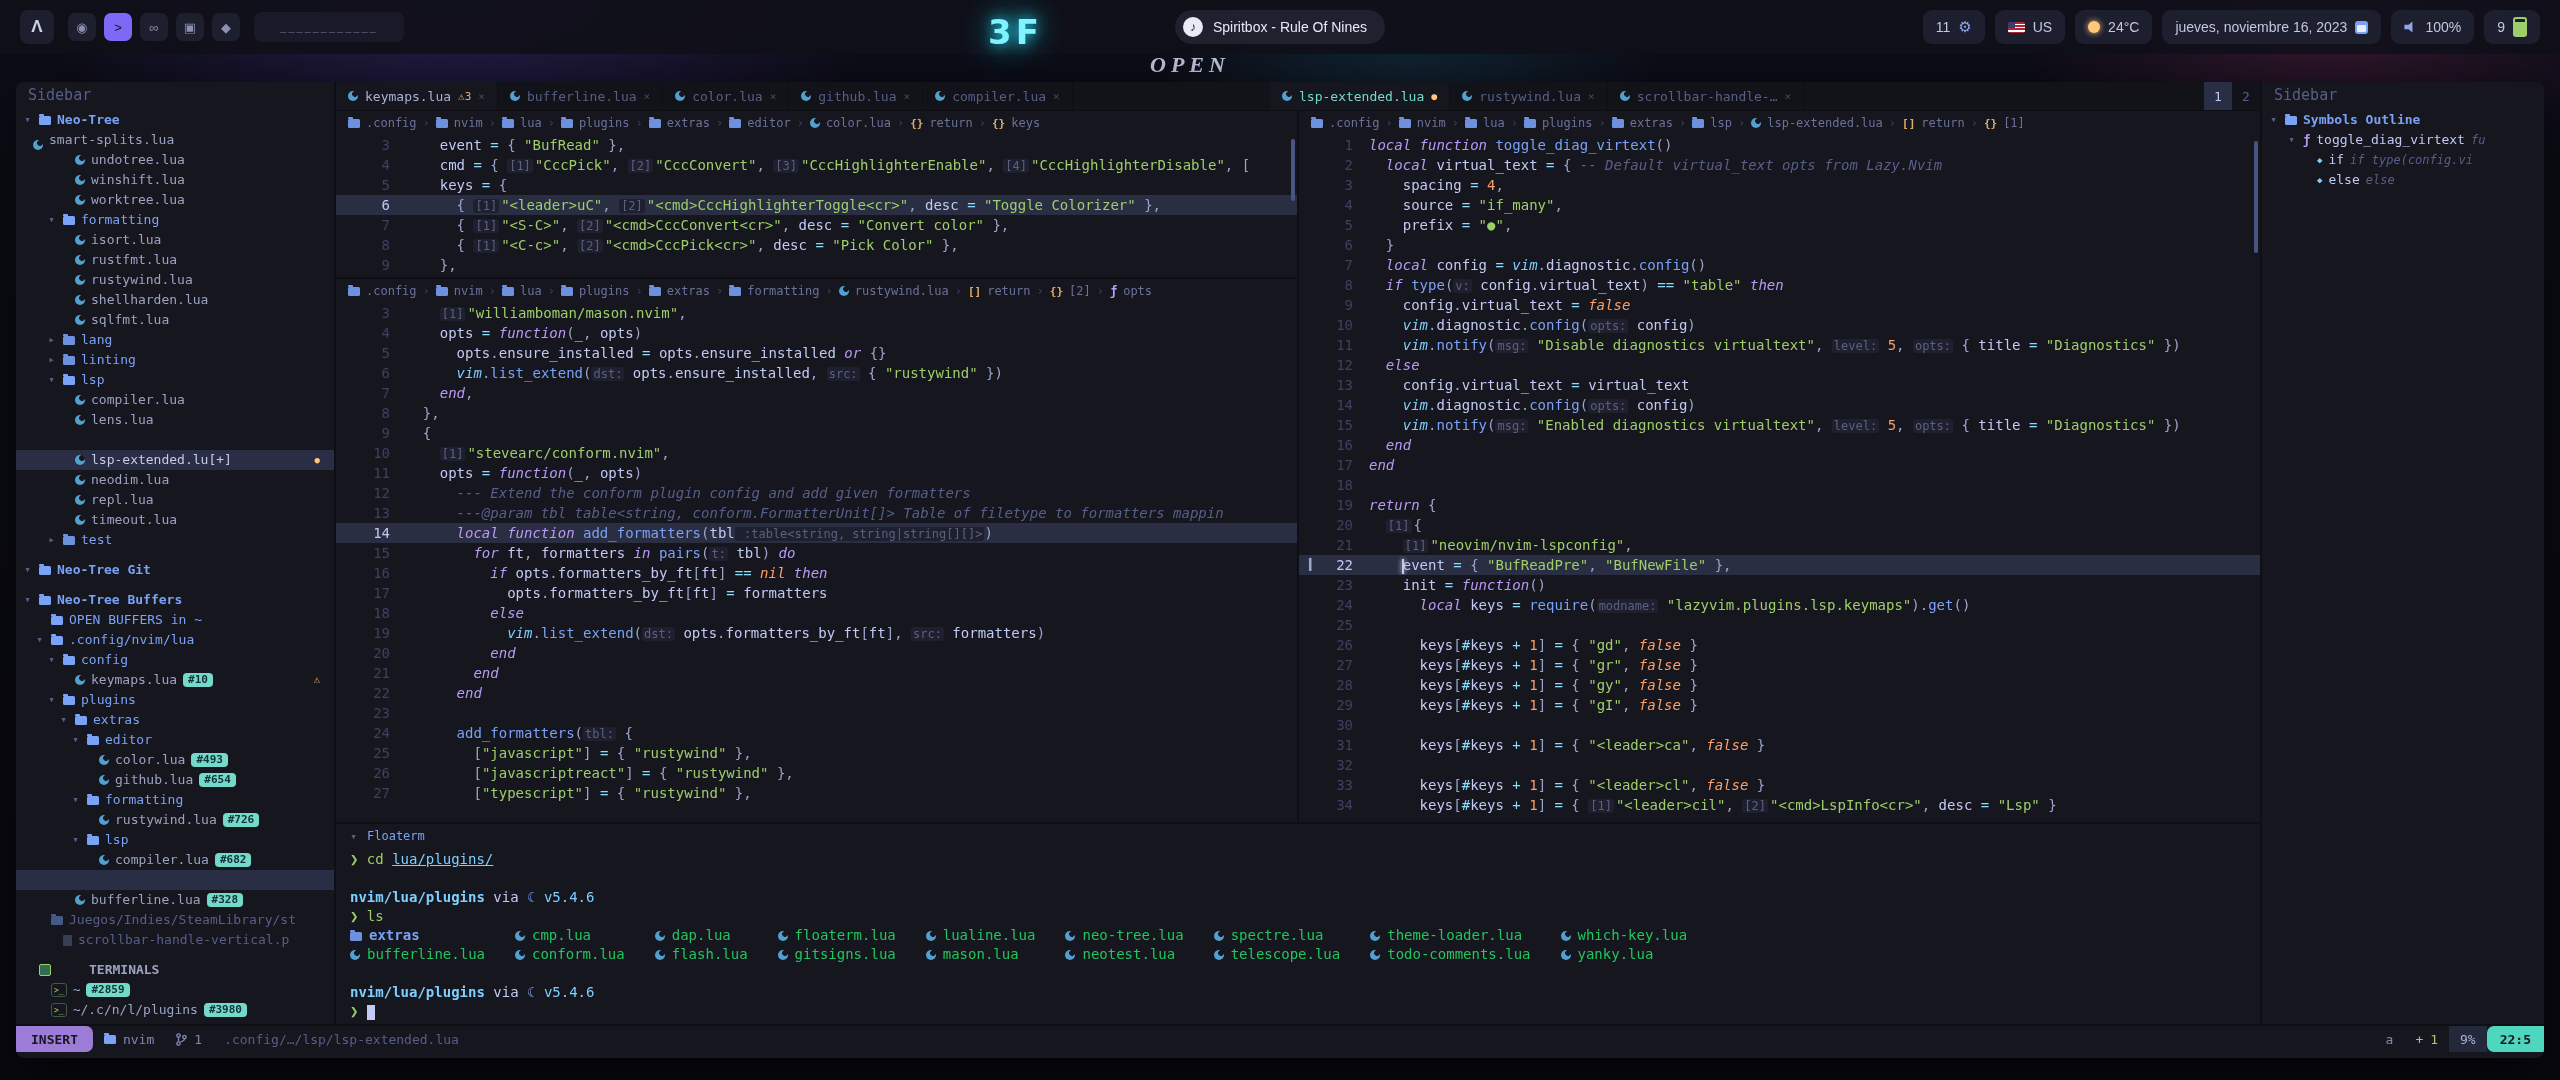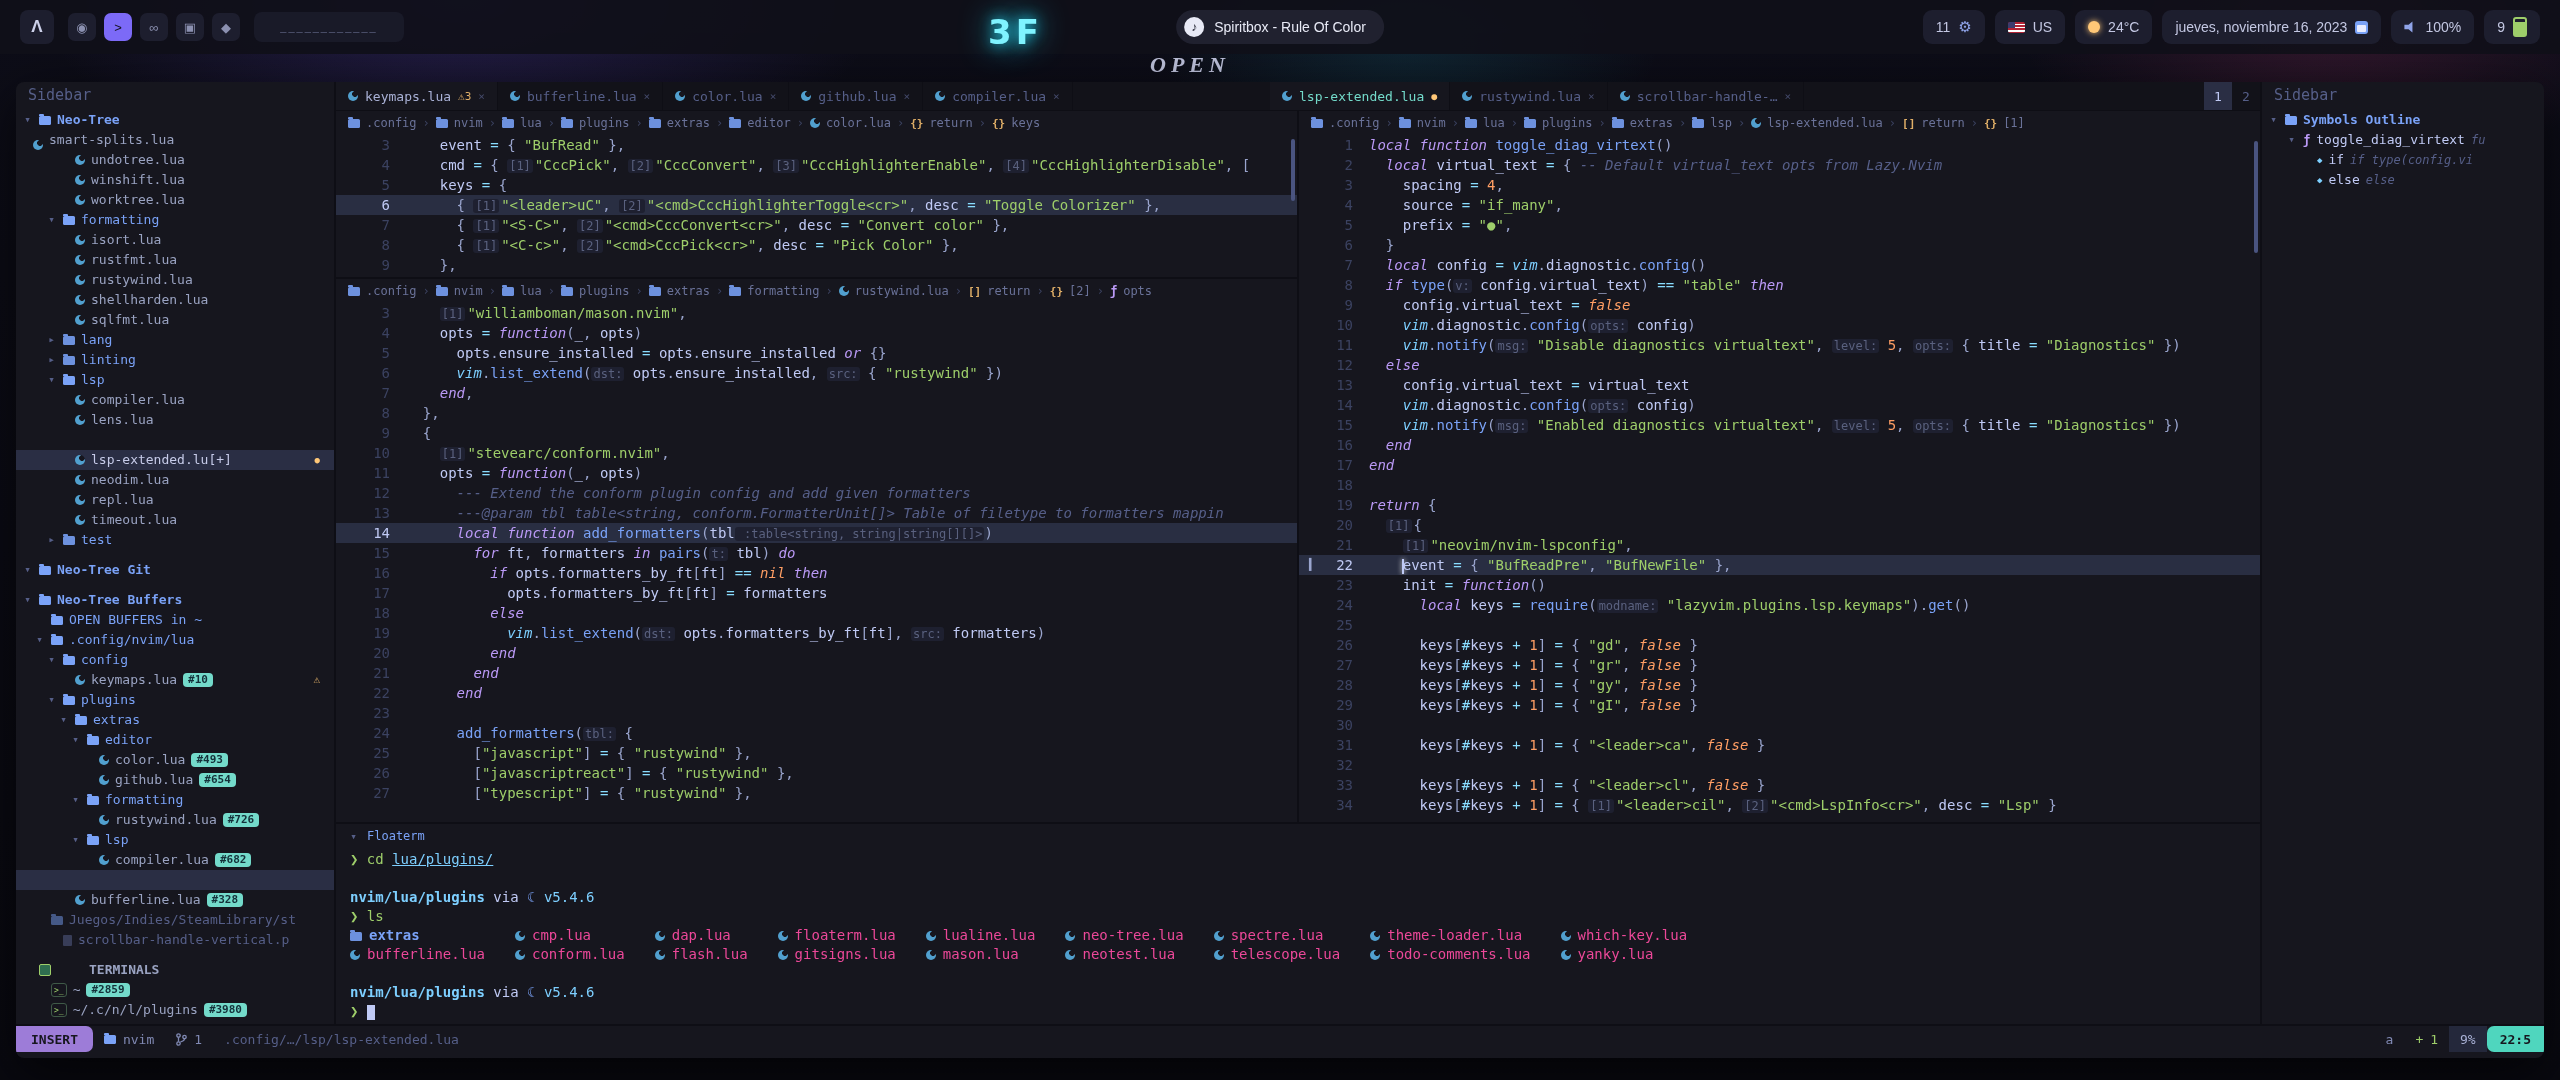--- a/index.html
+++ b/index.html
@@ -122,21 +122,21 @@
   .tt-d{color:#c0caf5;}
   .tt-pr{color:#9ece6a;font-weight:bold;}
   .tt-cmd{color:#9ece6a;}
   .tt-arg{color:#7dcfff;text-decoration:underline;}
   .tt-cy{color:#7dcfff;font-weight:bold;}
   .tt-mo{color:#7aa2f7;}
   .tt-ver{color:#7dcfff;}
   .tt-cur{display:inline-block;width:8px;height:15px;background:#c0caf5;vertical-align:middle;}
   .lsgrid{display:grid;grid-template-columns:repeat(9,max-content);column-gap:30px;}
   .lsitem{display:flex;align-items:center;gap:7px;height:19px;}
-  .lsname{color:#ec4899;}
+  .lsname{color:#22c55e;}
   .lsdirn{color:#7aa2f7;font-weight:bold;}
   
   .orow{height:20px;display:flex;align-items:center;gap:6px;white-space:nowrap;overflow:hidden;}
   .olab{color:#c0caf5;}
   .osfx{color:#565f89;font-style:italic;font-size:12px;overflow:hidden;}
   
   .statusbar{height:26px;flex:none;display:flex;align-items:stretch;background:#16161e;border-top:2px solid #0e0e15;font:13px "DejaVu Sans Mono",monospace;color:#8089b3;}
   .smode{background:#9d7cd8;color:#16161e;font-weight:bold;display:flex;align-items:center;padding:0 15px;border-radius:0 7px 7px 0;}
   .sseg{display:flex;align-items:center;gap:7px;padding:0 11px;}
   .spath{color:#565f89;}
@@ -159,21 +159,21 @@
   <div class="tags" id="tags">
       <span class="tag">◉</span>
       <span class="tag active">&gt;</span>
       <span class="tag">∞</span>
       <span class="tag">▣</span>
       <span class="tag">◆</span>
     </div>
   <div class="tasklist">____________</div>
   <div class="music">
     <span class="note">♪</span>
-    <span>Spiritbox - Rule Of Color</span>
+    <span>Spiritbox - Rule Of Nines</span>
   </div>
   <div class="rightbar">
     <div class="pill">
       <span>11</span>
       <span class="gear">⚙</span>
     </div>
     <div class="pill">
       <span class="ic ic-flag"></span>
       <span>US</span>
     </div>

